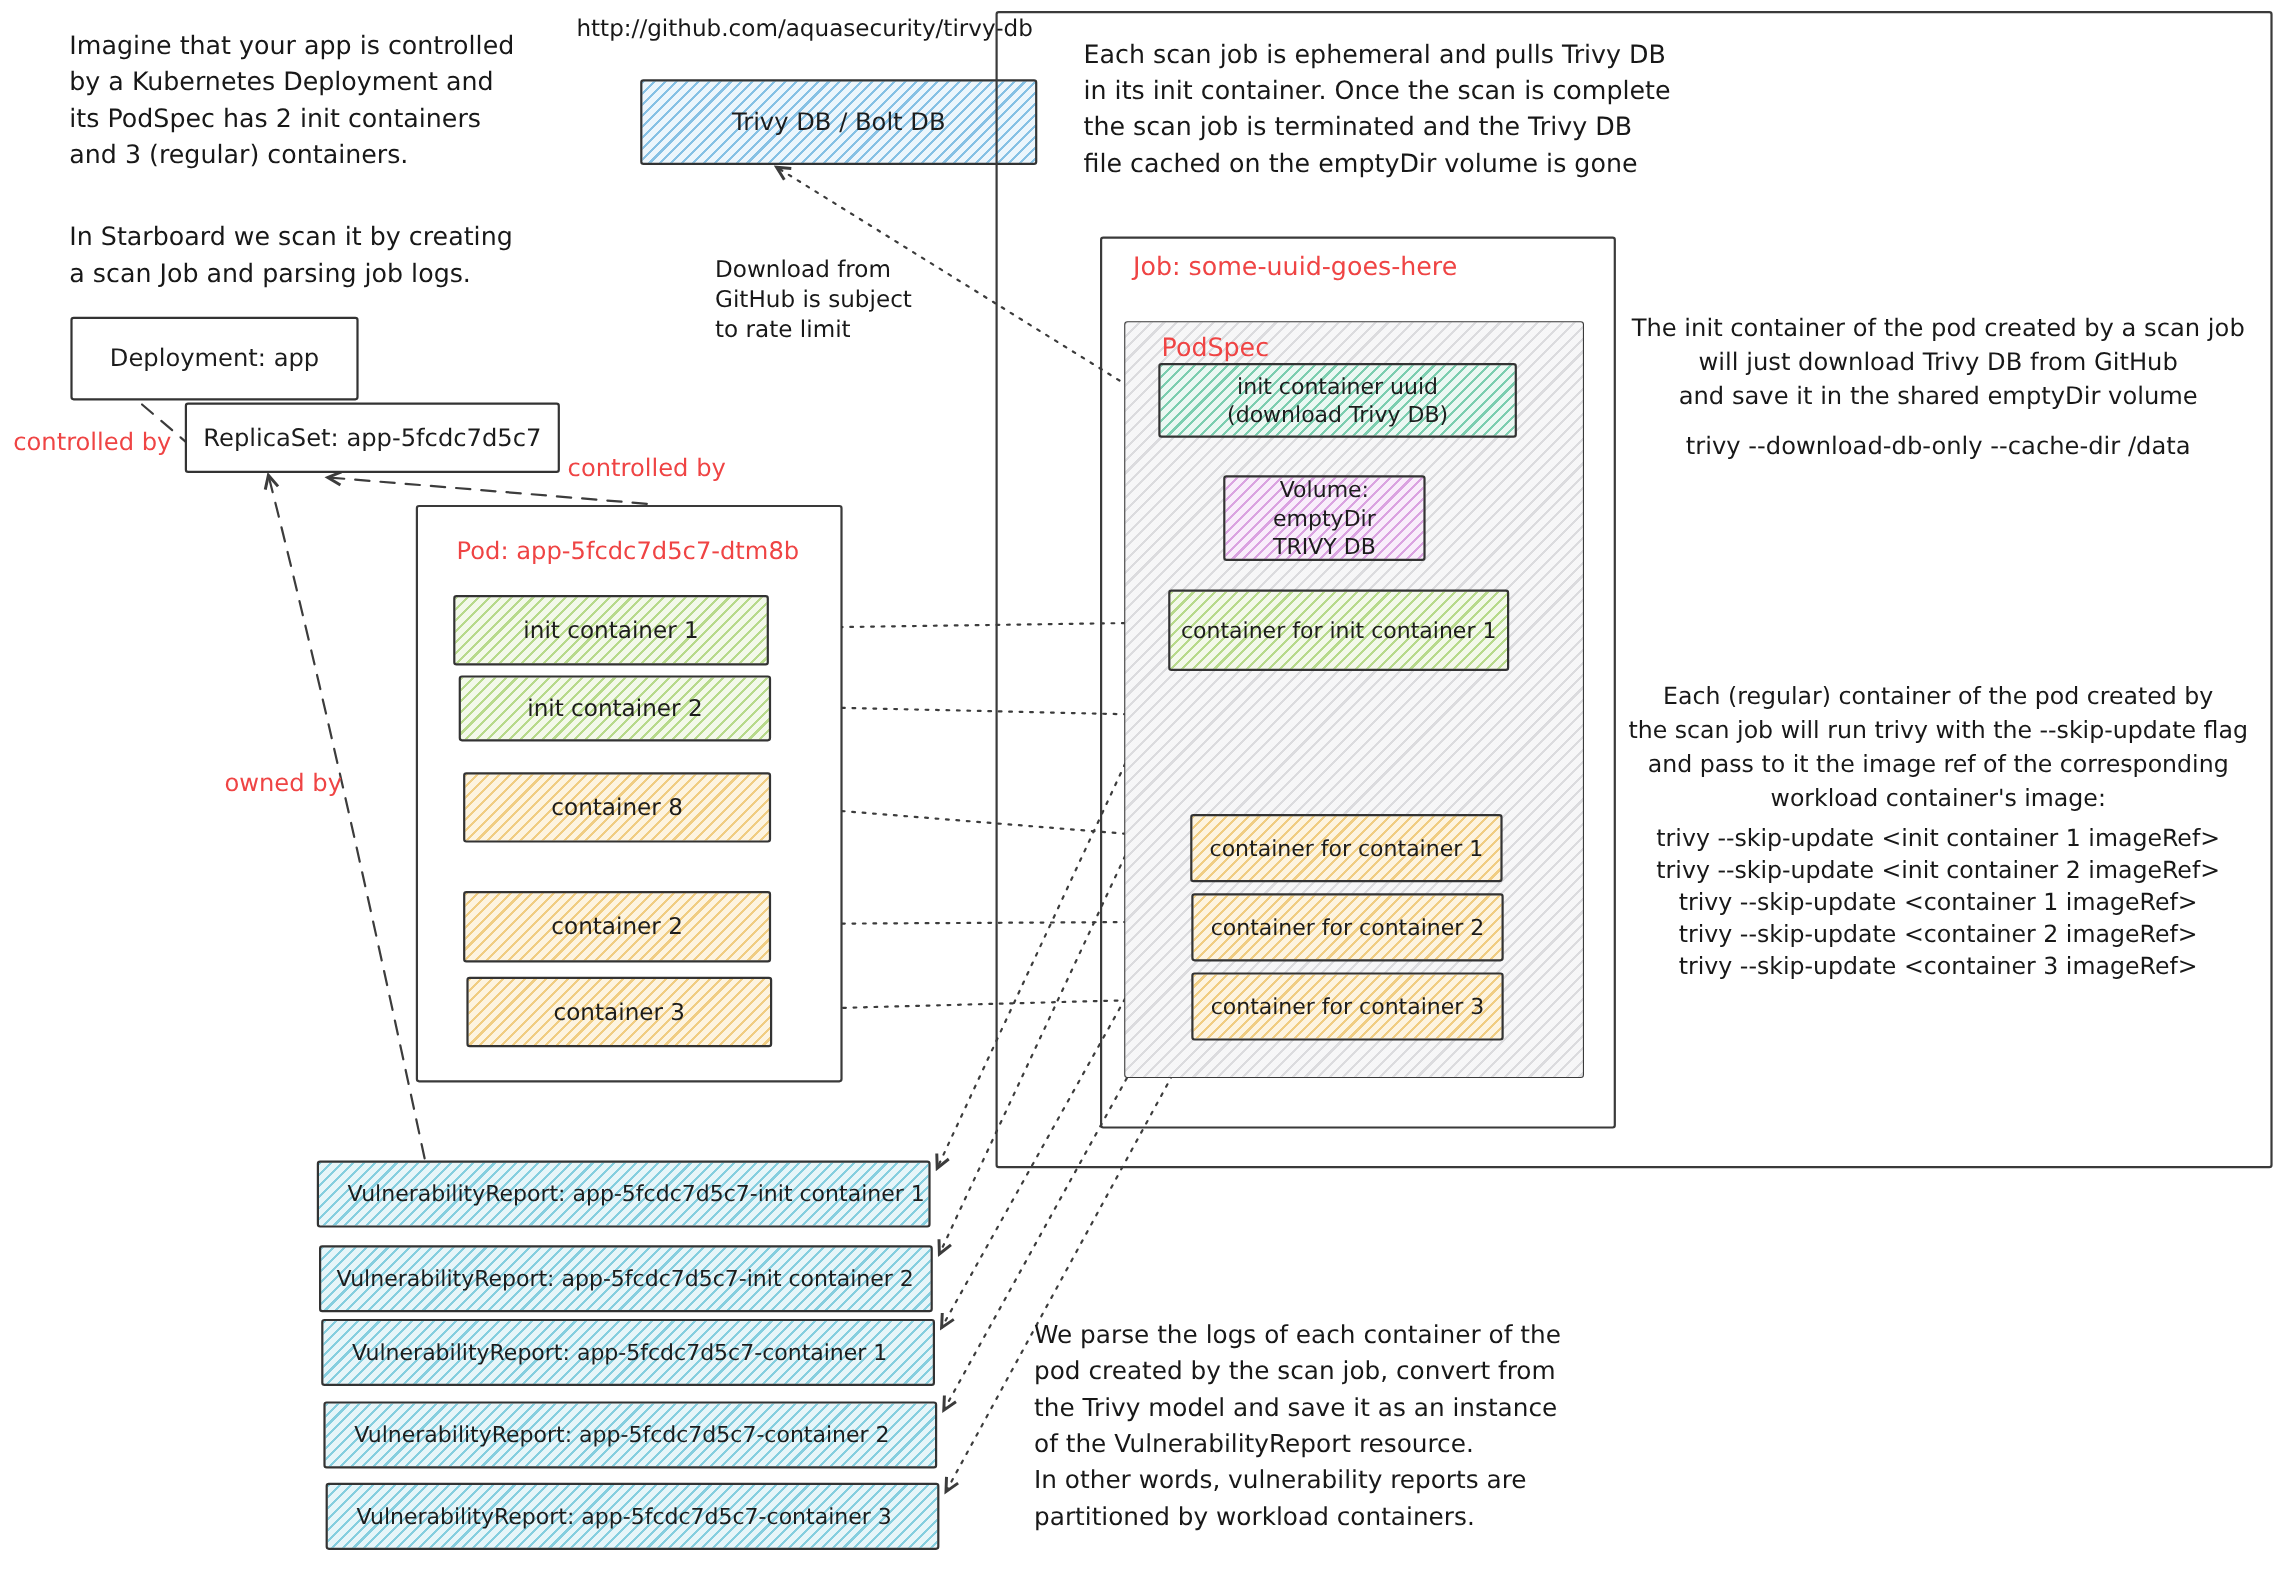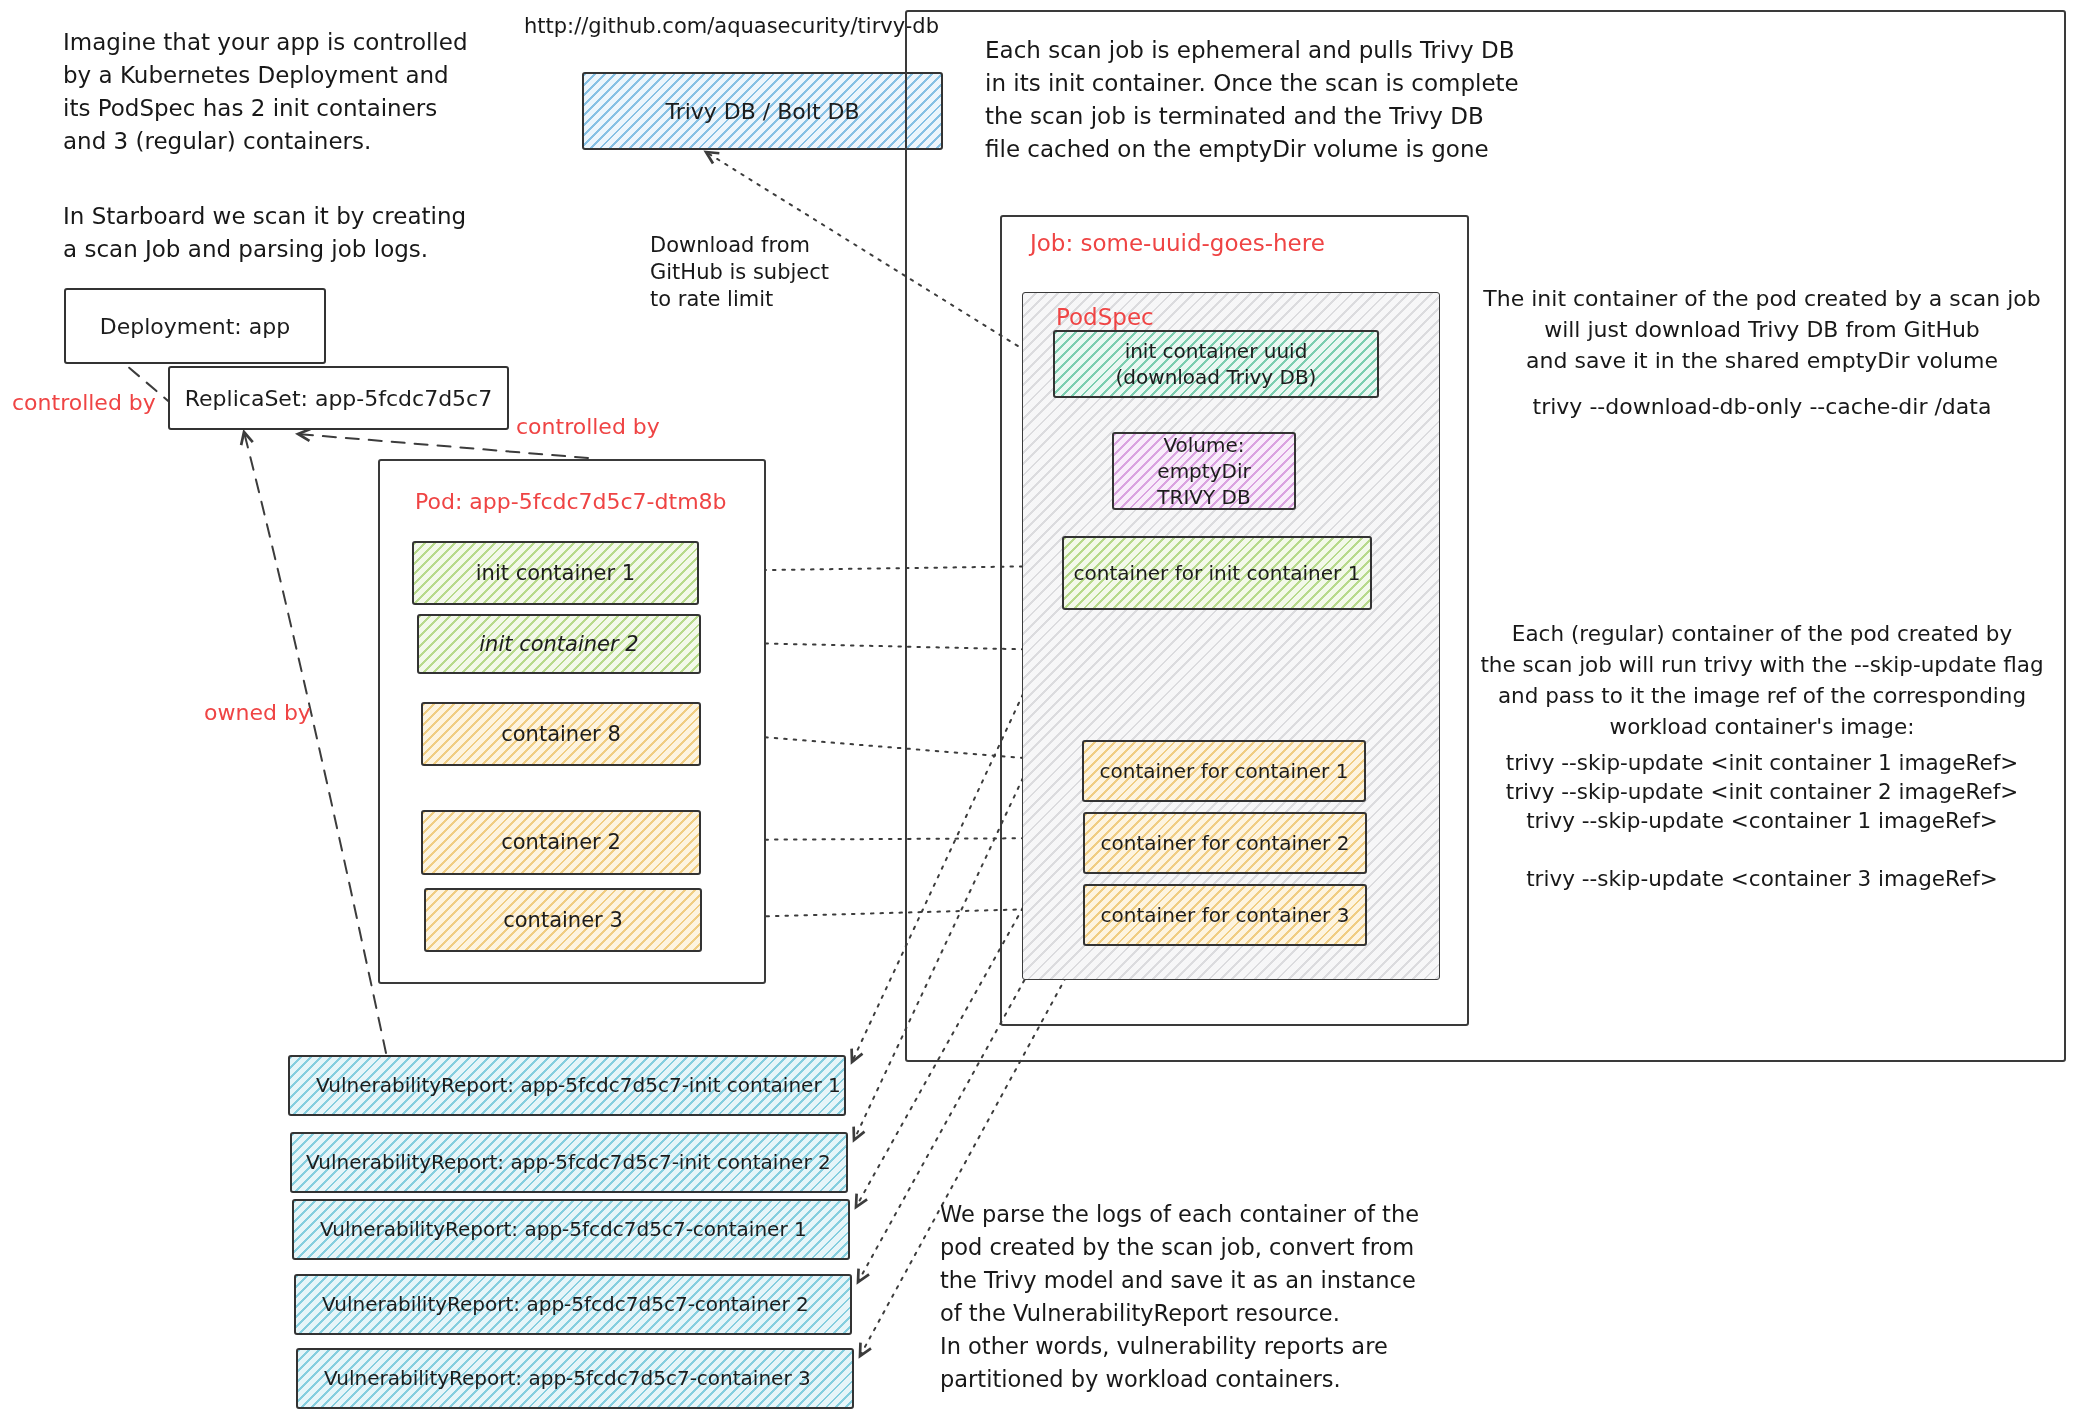--- a/index.html
+++ b/index.html
@@ -99,31 +99,32 @@
 will just download Trivy DB from GitHub
 and save it in the shared emptyDir volume</div>
   <div class="note center" style="left:1462px;top:390px;width:600px;font-size:22px;">trivy --download-db-only --cache-dir /data</div>
   <div class="note center" style="left:1462px;top:618px;width:600px;font-size:21.5px;line-height:31px;">Each (regular) container of the pod created by
 the scan job will run trivy with the --skip-update flag
 and pass to it the image ref of the corresponding
 workload container's image:</div>
   <div class="note center" style="left:1462px;top:748px;width:600px;font-size:21.5px;line-height:29px;">trivy --skip-update &lt;init container 1 imageRef&gt;</div>
   <div class="note center" style="left:1462px;top:777px;width:600px;font-size:21.5px;line-height:29px;">trivy --skip-update &lt;init container 2 imageRef&gt;</div>
   <div class="note center" style="left:1462px;top:806px;width:600px;font-size:21.5px;line-height:29px;">trivy --skip-update &lt;container 1 imageRef&gt;</div>
+  <div class="note center" style="left:1462px;top:835px;width:600px;font-size:21.5px;line-height:29px;">trivy --skip-update &lt;container 2 imageRef&gt;</div>
   <div class="note center" style="left:1462px;top:864px;width:600px;font-size:21.5px;line-height:29px;">trivy --skip-update &lt;container 3 imageRef&gt;</div>
 
   <div class="box plain" style="left:64px;top:257px;width:258px;height:72px;font-size:22px;margin-top:31px;">Deployment: app</div>
   <div class="boxlabel" style="left:12px;top:390px;font-size:22px;">controlled by</div>
   <div class="box plain" style="left:168px;top:366px;width:337px;height:60px;font-size:22px;">ReplicaSet: app-5fcdc7d5c7</div>
   <div class="boxlabel" style="left:516px;top:414px;font-size:22px;">controlled by</div>
 
   <div class="frame plain" style="left:378px;top:459px;width:384px;height:521px;"></div>
   <div class="boxlabel" style="left:415px;top:489px;font-size:22px;">Pod: app-5fcdc7d5c7-dtm8b</div>
   <div class="box h-green" style="left:412px;top:541px;width:283px;height:60px;">init container 1</div>
-  <div class="box h-green" style="left:417px;top:614px;width:280px;height:56px;font-style:italic;">init container 2</div>
+  <div class="box h-green" style="left:417px;top:614px;width:280px;height:56px;">init container 2</div>
   <div class="box h-orange" style="left:421px;top:702px;width:276px;height:60px;">container 8</div>
   <div class="box h-orange" style="left:421px;top:810px;width:276px;height:61px;">container 2</div>
   <div class="box h-orange" style="left:424px;top:888px;width:274px;height:60px;">container 3</div>
 
   <div class="boxlabel" style="left:204px;top:700px;font-size:22px;">owned by</div>
 
   <div class="box h-cyan small left-text" style="left:288px;top:1055px;width:558px;height:61px;padding-left:26px;box-sizing:border-box;">VulnerabilityReport: app-5fcdc7d5c7-init container 1</div>
   <div class="box h-cyan small left-text" style="left:290px;top:1132px;width:558px;height:61px;padding-left:14px;box-sizing:border-box;">VulnerabilityReport: app-5fcdc7d5c7-init container 2</div>
   <div class="box h-cyan small left-text" style="left:292px;top:1199px;width:558px;height:61px;padding-left:26px;box-sizing:border-box;">VulnerabilityReport: app-5fcdc7d5c7-container 1</div>
   <div class="box h-cyan small left-text" style="left:294px;top:1274px;width:558px;height:61px;padding-left:26px;box-sizing:border-box;">VulnerabilityReport: app-5fcdc7d5c7-container 2</div>

